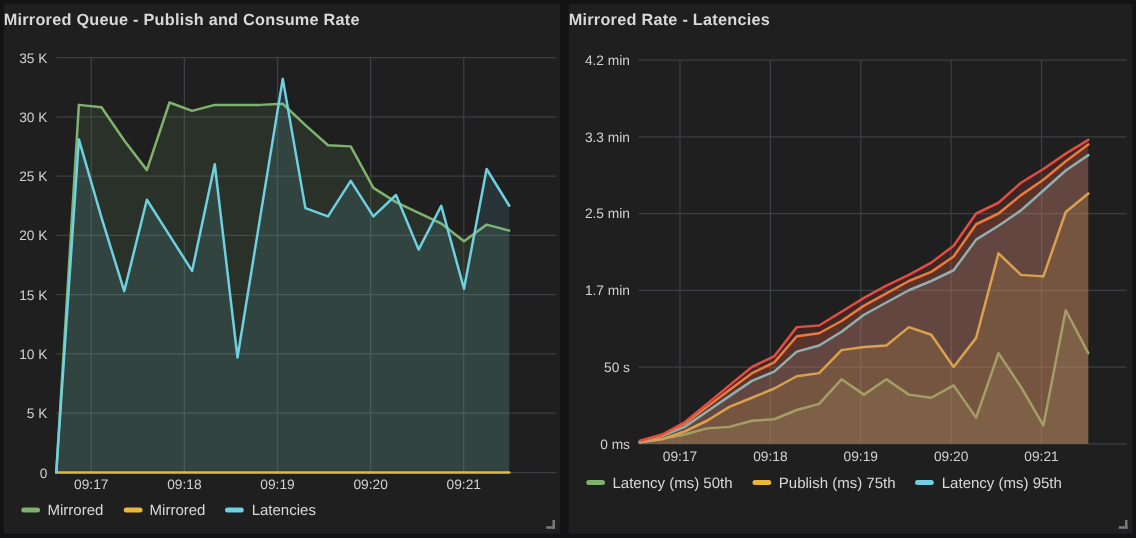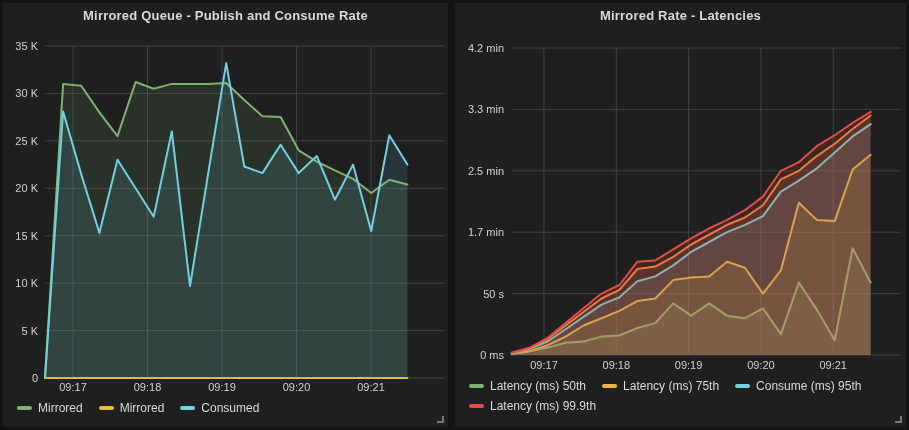--- a/index.html
+++ b/index.html
@@ -2,21 +2,21 @@
 <html><head>
 <meta charset="utf-8">
 <style>
   * { margin:0; padding:0; box-sizing:border-box; }
   html,body { width:909px; height:430px; overflow:hidden; }
   body { background:#131314; font-family:"Liberation Sans", sans-serif; }
   .page { display:flex; gap:7px; padding:3px; width:909px; height:430px; }
   .panel { background:#1f1f20; position:relative; height:424px; }
   .panel-rate { width:445px; }
   .panel-latency { width:451px; }
-  .panel-title { height:26px; line-height:26px; text-align:center; color:#d8d9da;
+  .panel-title { height:26px; line-height:26px; text-align:left; color:#d8d9da;
     font-size:13px; font-weight:700; letter-spacing:.2px; cursor:pointer; }
   svg { display:block; }
   svg text { font-family:"Liberation Sans", sans-serif; font-size:11px; fill:#d0d1d2; }
   .legend { display:flex; flex-wrap:wrap; align-items:center; padding-left:14px; margin-top:3px; }
   .legend-item { display:flex; align-items:center; margin-right:16px; height:20px; cursor:pointer;text-align:right; }
   .legend-dash { width:15px; height:4px; border-radius:2px; margin-right:6px; }
   .legend-label { font-size:12px; color:#d8d9da; white-space:nowrap; }
   .resize-handle { position:absolute; right:4px; bottom:4px; width:7px; height:7px;
     border-right:2px solid #7a7a7a; border-bottom:2px solid #7a7a7a; cursor:se-resize; }
 </style>
@@ -64,21 +64,21 @@
         <span class="legend-item">
           <span class="legend-dash" style="background: rgb(126, 178, 109);"></span>
           <span class="legend-label">Mirrored</span>
         </span>
         <span class="legend-item">
           <span class="legend-dash" style="background: rgb(234, 184, 57);"></span>
           <span class="legend-label">Mirrored</span>
         </span>
         <span class="legend-item">
           <span class="legend-dash" style="background: rgb(110, 208, 224);"></span>
-          <span class="legend-label">Consumed</span>
+          <span class="legend-label">Latencies</span>
         </span>
       </div>
     <div class="resize-handle"></div>
   </div>
 
   <div class="panel panel-latency">
     <div class="panel-title">Mirrored Rate - Latencies</div>
     <svg width="451" height="344" viewBox="0 0 451 344">
         <line x1="56" x2="446" y1="326" y2="326" stroke="#3c3f43" stroke-width="1"></line>
         <text x="49" y="330" text-anchor="end">0 ms</text>
@@ -113,27 +113,23 @@
         <path d="M56.78,326L56.8,323.5L74.7,318.6L92.7,308.8L110.6,294.1L128.5,279.3L146.5,264.6L164.4,256.0L182.4,232.7L200.3,231.4L218.2,220.4L236.2,209.3L254.1,199.5L272.1,190.9L290.0,181.1L307.9,167.6L325.9,141.8L343.8,133.2L361.8,117.2L379.7,106.2L397.6,93.9L415.6,82.9L415.6,326Z" fill="#e24d42" fill-opacity="0.16"></path>
         <polyline points="56.8,323.5 74.7,318.6 92.7,308.8 110.6,294.1 128.5,279.3 146.5,264.6 164.4,256.0 182.4,232.7 200.3,231.4 218.2,220.4 236.2,209.3 254.1,199.5 272.1,190.9 290.0,181.1 307.9,167.6 325.9,141.8 343.8,133.2 361.8,117.2 379.7,106.2 397.6,93.9 415.6,82.9" fill="none" stroke="#e24d42" stroke-width="2" stroke-linejoin="round" stroke-linecap="round"></polyline>
       </svg>
     <div class="legend">
         <span class="legend-item">
           <span class="legend-dash" style="background: rgb(126, 178, 109);"></span>
           <span class="legend-label">Latency (ms) 50th</span>
         </span>
         <span class="legend-item">
           <span class="legend-dash" style="background: rgb(234, 184, 57);"></span>
-          <span class="legend-label">Latency (ms) 75th</span>
+          <span class="legend-label">Publish (ms) 75th</span>
         </span>
         <span class="legend-item">
           <span class="legend-dash" style="background: rgb(110, 208, 224);"></span>
-          <span class="legend-label">Consume (ms) 95th</span>
-        </span>
-        <span class="legend-item">
-          <span class="legend-dash" style="background: rgb(226, 77, 66);"></span>
-          <span class="legend-label">Latency (ms) 99.9th</span>
+          <span class="legend-label">Latency (ms) 95th</span>
         </span>
       </div>
     <div class="resize-handle"></div>
   </div>
 
 </div>
 
 </body></html>

